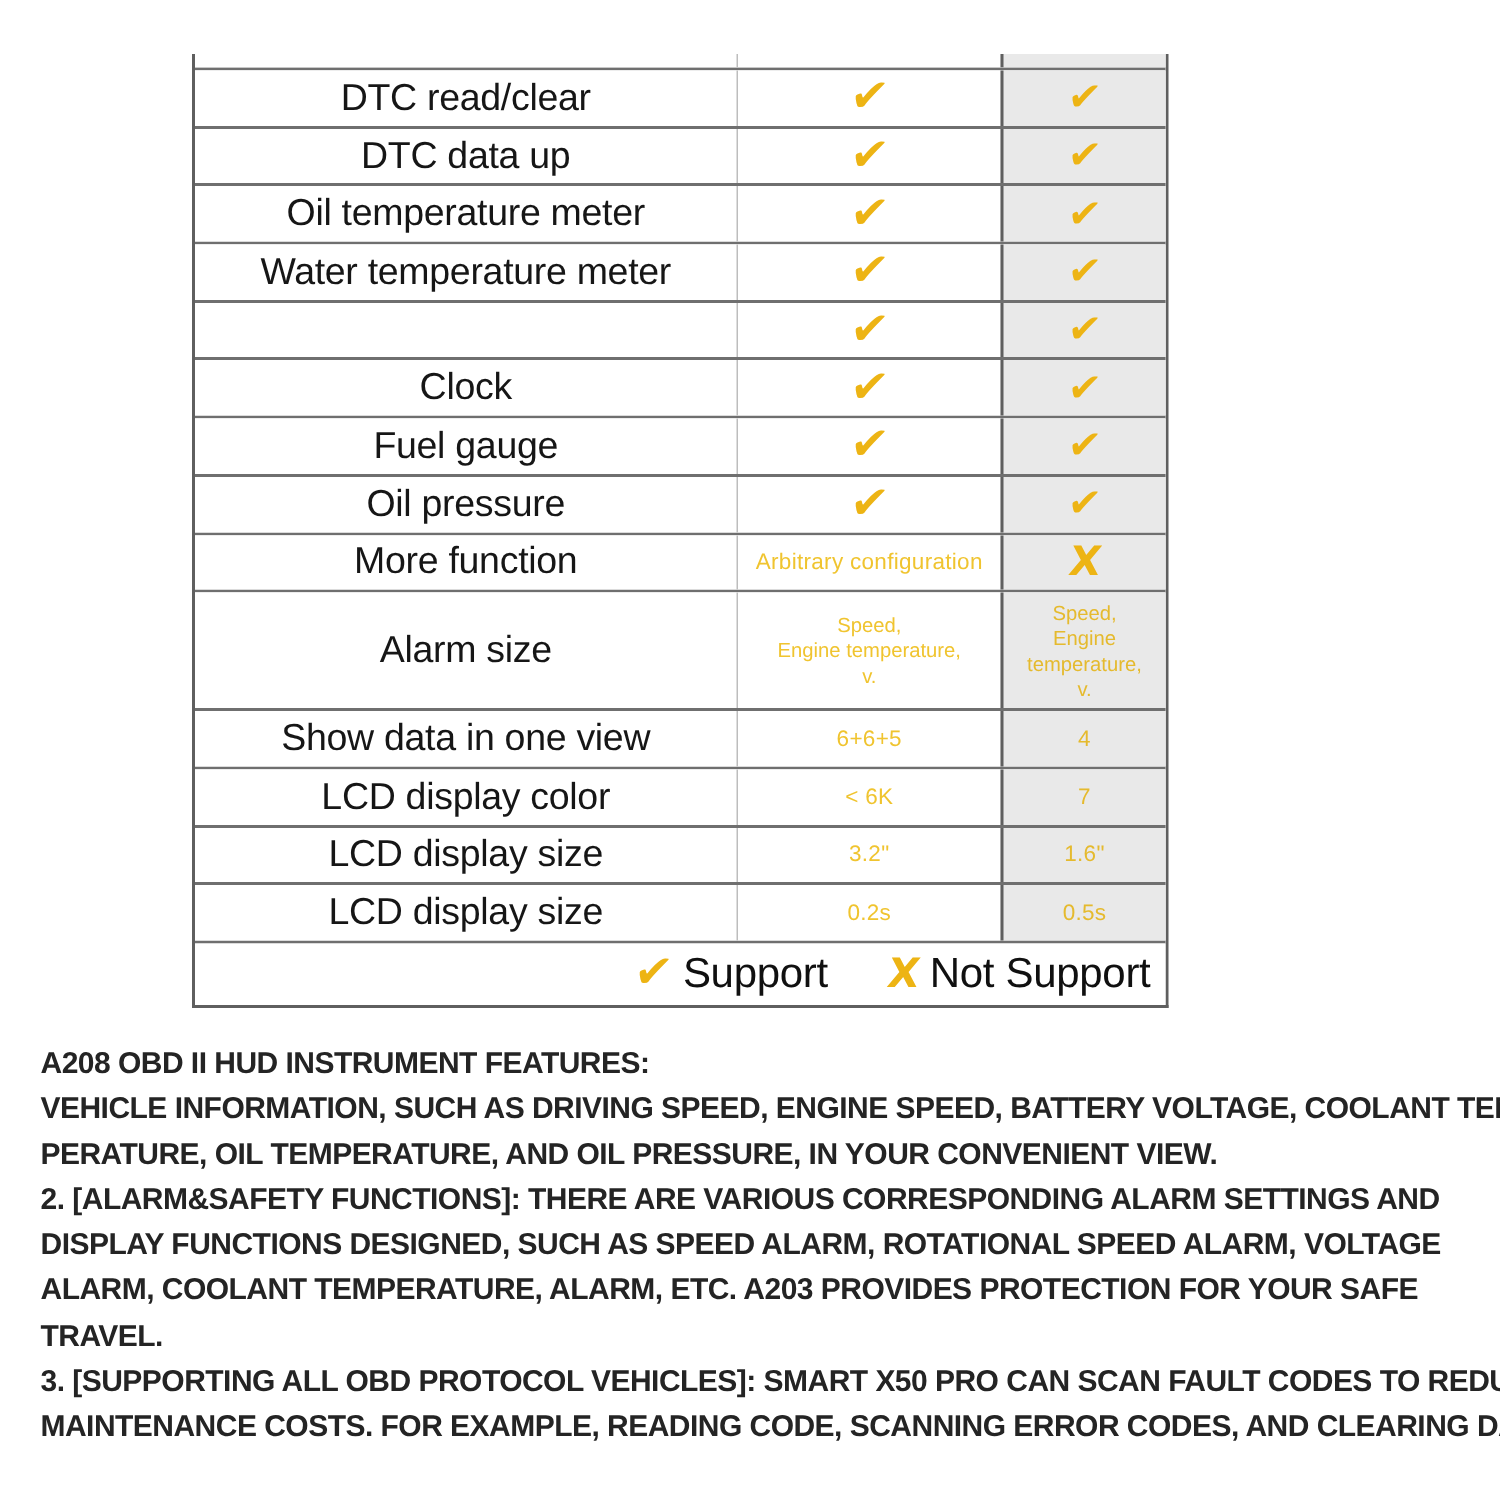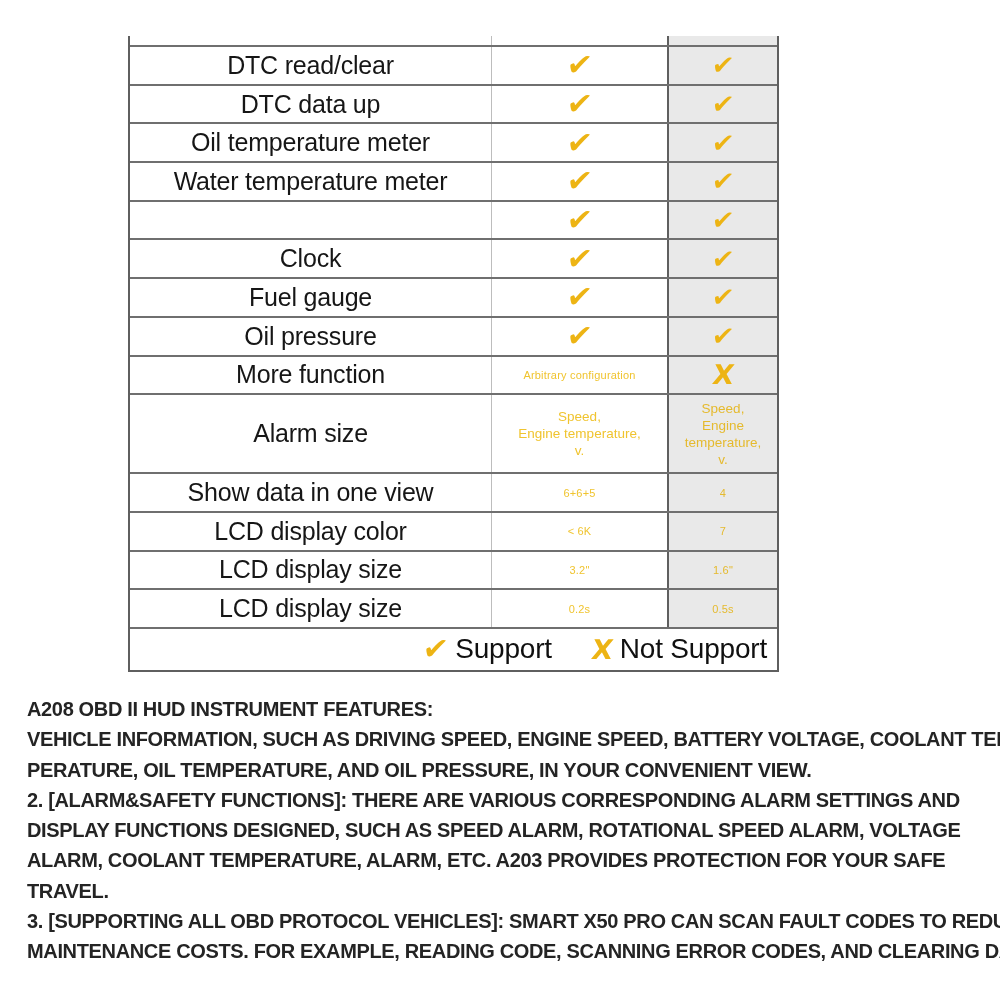--- a/index.html
+++ b/index.html
@@ -26,21 +26,21 @@
   .label-cell{
     width:362px;font-size:25px;color:#161616;letter-spacing:-0.2px;
     border-right:1px solid #bdbdbd;background:#fff;
   }
   .val-cell.col-a{width:175px;background:#fff;}
   .val-cell.col-b{flex:1;background:#e9e9e9;border-left:2px solid #5f5f5f;}
   .mark{font-family:"DejaVu Sans", sans-serif;line-height:1;font-weight:bold;}
   .mark.check{color:#edb414;font-size:30px;transform:skewX(-7deg);}
   .col-b .mark.check{font-size:26px;}
   .mark.xmark{color:#edb414;font-size:27px;font-weight:800;transform:skewX(-9deg);}
-  .ytext{color:#f0c42f;font-size:11px;letter-spacing:0.2px;}
+  .ytext{color:#f0c42f;font-size:15px;letter-spacing:0.2px;}
   .col-b .ytext{color:#e5ba2e;}
   .yline{color:#f0c42f;font-size:13.5px;line-height:17px;}
   .col-b .yline{color:#e5ba2e;}
   
   .legend-row{
     height:41px;border-bottom:none;display:flex;flex-direction:row;
     align-items:center;justify-content:flex-end;padding-right:10px;box-sizing:border-box;
   }
   .legend-check{font-size:27px;margin-right:7px;}
   .legend-x{font-size:24px;margin-left:40px;margin-right:7px;}

